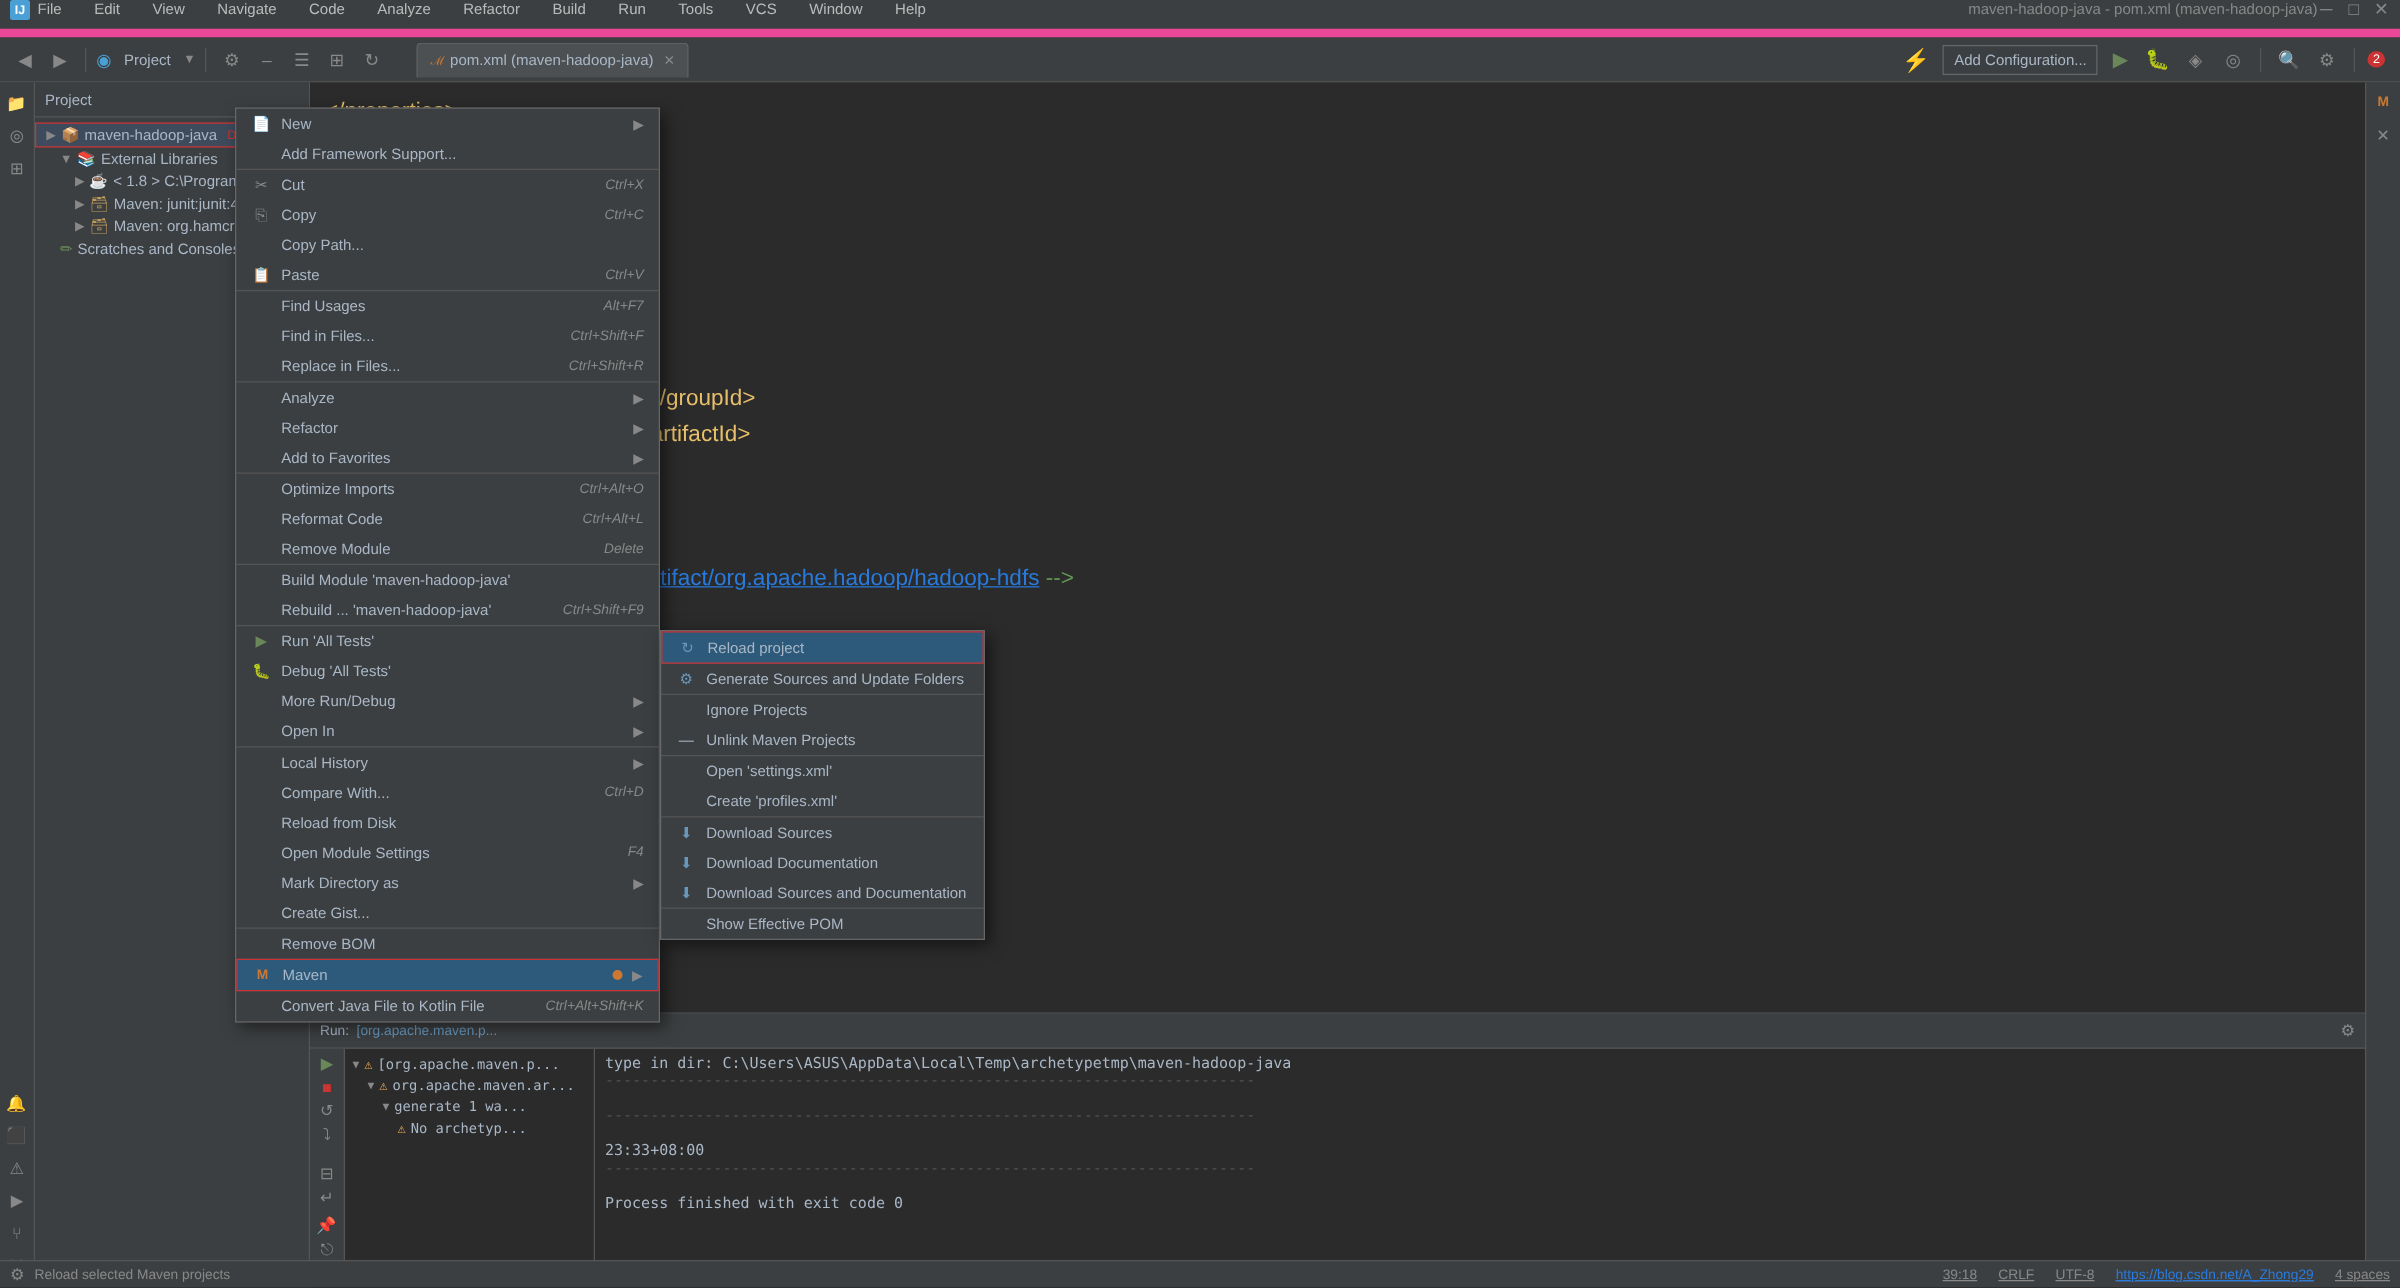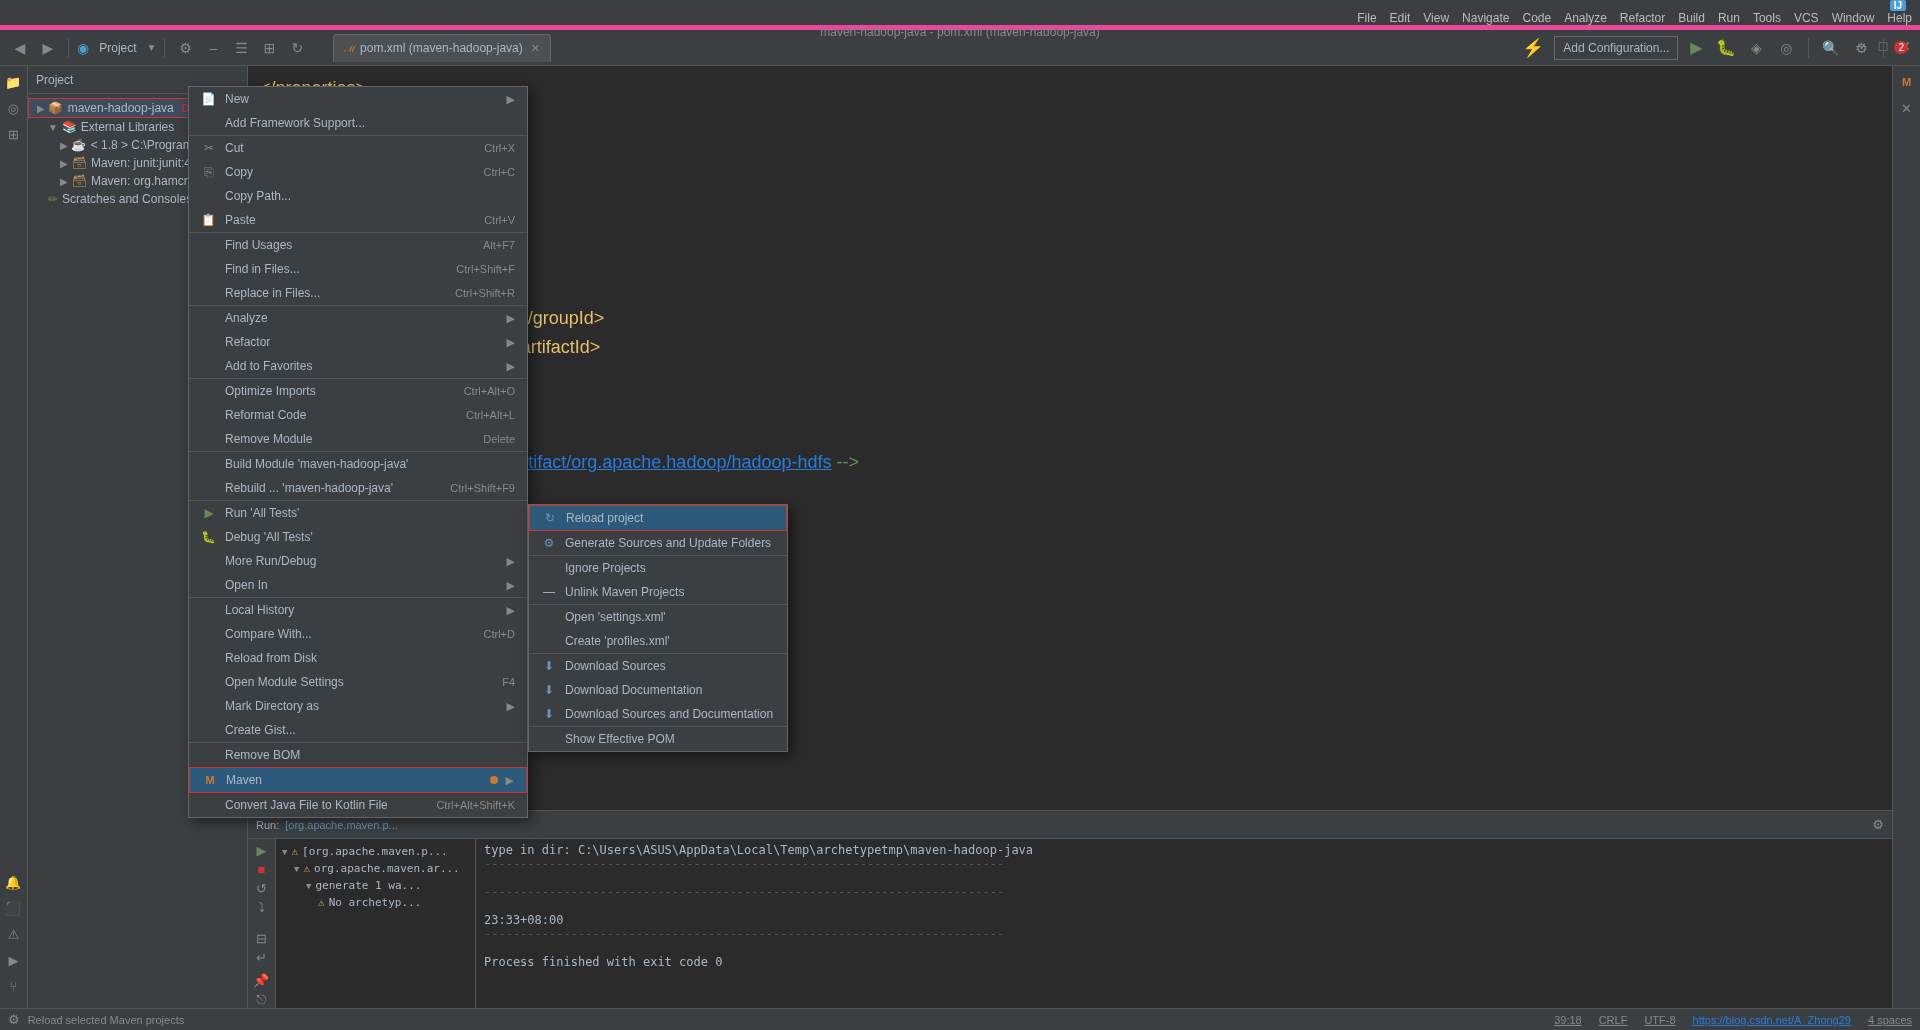--- a/index.html
+++ b/index.html
@@ -12,36 +12,35 @@
       color: #a9b7c6;
       overflow: hidden;
       position: relative;
     }
 
     
     .title-bar {
       height: 30px;
       background: #3c3f41;
       display: flex;
-      align-items: flex-end;
+      align-items: flex-start;
       padding: 0 8px;
-      border-bottom: 5px solid #ec4899;
-      flex-direction: column;
+      border-bottom: 7px solid #ec4899;
     }
     .title-bar-icon {
       width: 16px; height: 16px;
       background: #4a9fd4;
       border-radius: 2px;
       margin-right: 6px;
       font-size: 10px;
       display: flex; align-items: center; justify-content: center;
       color: white; font-weight: bold;
     }
     .title-bar-menus {
-      display: flex; gap: 13px; flex: 1;
+      display: flex; gap: 26px; flex: 1;
     }
     .title-bar-menu {
       color: #bbb; font-size: 12px; cursor: pointer;
     }
     .title-bar-title {
       color: #888; font-size: 12px;
       margin-left: auto; margin-right: auto;
     }
     .title-bar-controls {
       display: flex; gap: 8px; margin-left: auto;
@@ -197,21 +196,21 @@
       display: flex; align-items: center;
       padding: 4px 12px;
       cursor: pointer;
       gap: 8px;
       position: relative;
     }
     .menu-item.highlighted { background: #2d5a7a; }
     .menu-item.separator-after { border-bottom: 1px solid #555; }
     .menu-item-icon { width: 16px; height: 16px; display: flex; align-items: center; justify-content: center; font-size: 12px; color: #888; }
     .menu-item-label { flex: 1; }
-    .menu-item-shortcut { color: #888; font-size: 11px; margin-left: auto; }
+    .menu-item-shortcut { color: #888; font-size: 11px; margin-left: auto; font-style: italic; }
     .menu-item-arrow { color: #888; font-size: 11px; }
     
     .submenu-maven {
       position: absolute;
       left: 528px;
       top: 504px;
       width: 260px;
       background: #3c3f41;
       border: 1px solid #666;
       box-shadow: 4px 4px 12px rgba(0,0,0,0.5);

